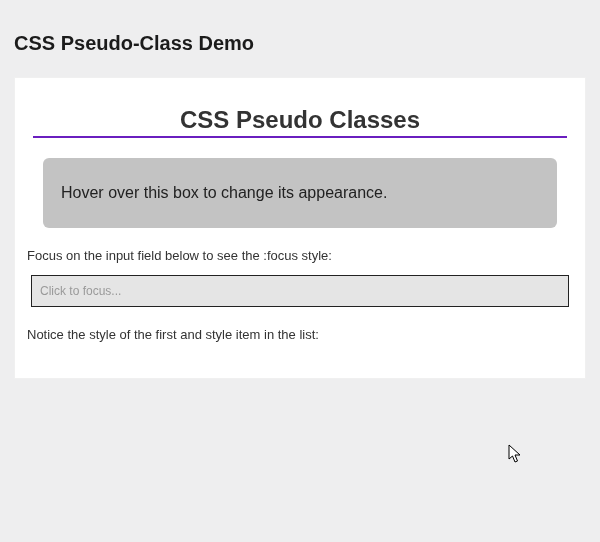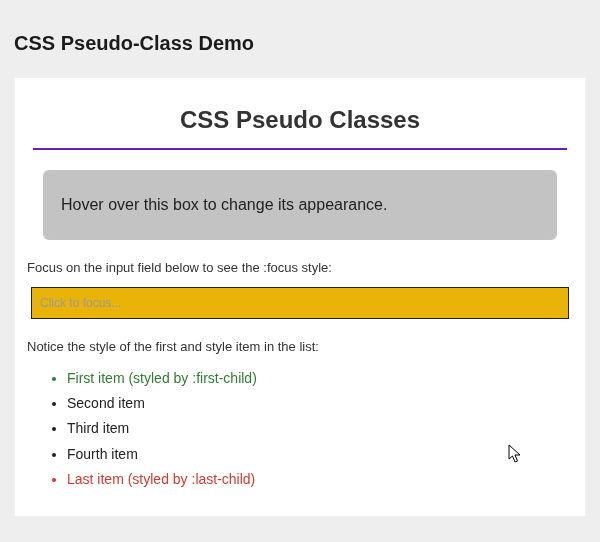--- a/index.html
+++ b/index.html
@@ -25,21 +25,21 @@
     .panel {
       background: #ffffff;
       padding: 20px 12px 24px 12px;
       border: 1px solid #f0f0f0;
     }
     .panel-heading {
       text-align: center;
       font-size: 24px;
       font-weight: 700;
       color: #333;
-      padding: 8px 0 14px 0;
+      padding: 8px 0 2px 0;
     }
     .underline {
       height: 2px;
       background: #6a1fbf;
       margin: 0 6px 20px 6px;
     }
     .hover-box {
       background: #c3c3c3;
       color: #222;
       border-radius: 6px;
@@ -52,21 +52,21 @@
       color: #333;
       margin: 0 4px 12px 0;
     }
     .focus-input {
       display: block;
       width: calc(100% - 8px);
       margin: 0 4px 20px 4px;
       padding: 8px 8px;
       font-size: 12px;
       border: 1px solid #222;
-      background: #eab308;
+      background: #e5e5e5;
       color: #555;
     }
     .focus-input::placeholder {
       color: #9a9a9a;
     }
     ul.demo-list {
       margin: 6px 4px 0 22px;
       padding: 0 0 0 18px;
       font-size: 14px;
       line-height: 1.8;
@@ -107,25 +107,18 @@
     <div class="hover-box">
       <span>Hover over this box to change its appearance.</span>
     </div>
 
     <div class="instruction">Focus on the input field below to see the :focus style:</div>
 
     <input type="text" class="focus-input" placeholder="Click to focus..." style="">
 
     <div class="instruction">Notice the style of the first and style item in the list:</div>
 
-    <ul class="demo-list">
-      <li>First item (styled by :first-child)</li>
-      <li>Second item</li>
-      <li>Third item</li>
-      <li>Fourth item</li>
-      <li>Last item (styled by :last-child)</li>
-    </ul>
   </div>
 </div>
 
 <svg class="cursor" width="16" height="20" viewBox="0 0 16 20">
   <path d="M1 1 L1 15 L4.5 12 L7 18 L9.5 17 L7 11 L12 11 Z" fill="#ffffff" stroke="#000000" stroke-width="1"></path>
 </svg>
 
 </body></html>

